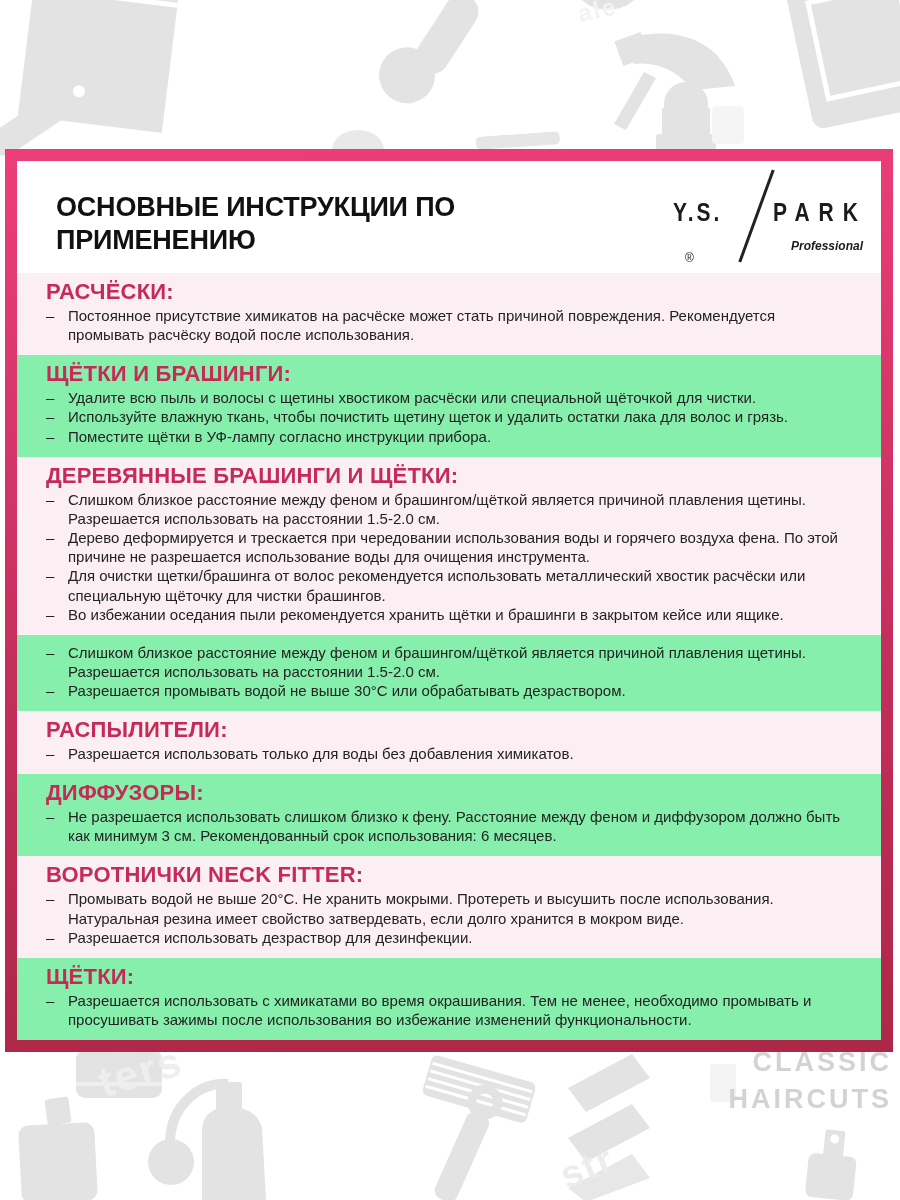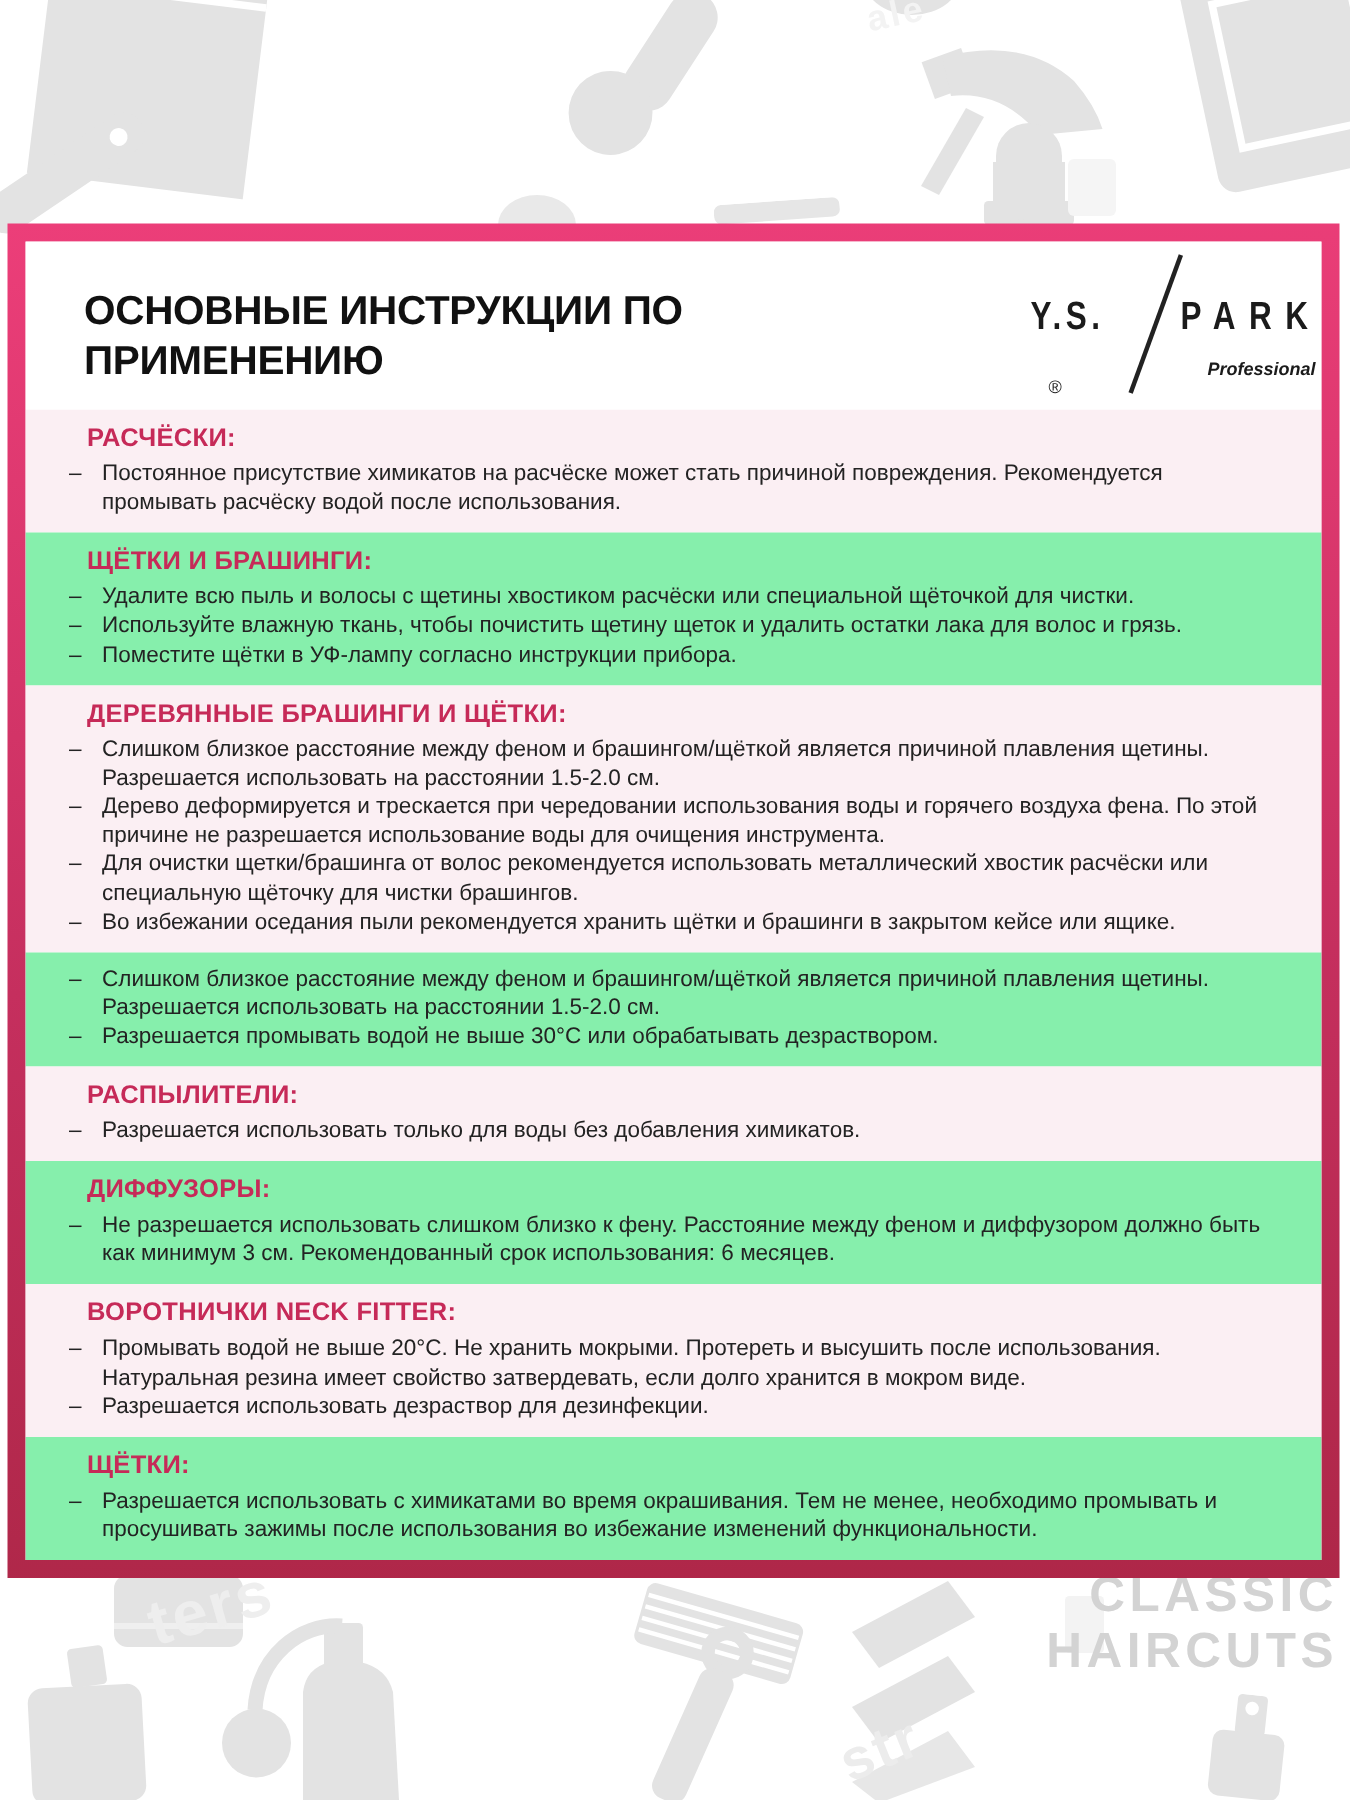--- a/index.html
+++ b/index.html
@@ -9,21 +9,21 @@
     font-family:"Liberation Sans", sans-serif;
   }
   
   .deco{position:absolute;z-index:1;}
   .wm-text{
     position:absolute;z-index:2;font-weight:bold;color:#eeeeee;
     letter-spacing:2px;font-family:"Liberation Sans",sans-serif;
   }
   .brand-watermark{
     position:absolute;right:8px;top:1044px;z-index:2;text-align:right;
-    font-size:33px;font-weight:bold;letter-spacing:3px;line-height:37px;
+    font-size:27px;font-weight:bold;letter-spacing:3px;line-height:37px;
     color:#d3d3d3;
   }
   
   .card-outer{
     position:absolute;left:5px;top:149px;width:888px;height:903px;z-index:5;
     background:linear-gradient(178deg,#ec3e79 0%,#c52f5e 55%,#ae2748 100%);
     box-sizing:border-box;padding:12px;
   }
   .card{
     background:#ffffff;width:100%;height:100%;box-sizing:border-box;
@@ -31,21 +31,21 @@
   }
   .card-header{
     position:relative;background:#ffffff;
     padding:30px 220px 16px 39px;flex:0 0 auto;
   }
   .card-title{
     font-size:27px;line-height:33px;font-weight:bold;color:#111111;
     letter-spacing:-0.2px;
   }
   
-  .logo{position:absolute;right:2px;top:10px;width:196px;height:96px;color:#1b1b1b;}
+  .logo{position:absolute;right:16px;top:10px;width:196px;height:96px;color:#1b1b1b;}
   .logo .slash{
     position:absolute;left:86px;top:-4px;width:3px;height:98px;
     background:#222222;transform:rotate(20deg);
   }
   .logo .ys{
     position:absolute;left:4px;top:26px;font-size:21px;font-weight:bold;
     letter-spacing:3px;display:inline-block;transform:scaleY(1.25);transform-origin:top left;
   }
   .logo .park{
     position:absolute;left:104px;top:26px;font-size:21px;font-weight:bold;
@@ -53,21 +53,21 @@
   }
   .logo .sub{
     position:absolute;right:2px;bottom:14px;font-size:12px;font-weight:bold;font-style:italic;
   }
   .logo .reg{position:absolute;left:16px;bottom:2px;font-size:12px;}
   
   .sections{flex:1 1 auto;display:flex;flex-direction:column;}
   .sec{padding:8px 28px 10px 29px;background:#86efac;flex:1 0 auto;}
   .sec.tinted{background:#fbeff3;}
   .sec-heading{
-    margin:0 0 3px 12px;font-size:17px;font-weight:bold;color:#c62a58;
+    margin:0 0 3px 0;font-size:22px;font-weight:bold;color:#c62a58;
     letter-spacing:0.2px;line-height:22px;
   }
   .sec-items{list-style:none;margin:0;padding:0;}
   .sec-item{
     display:flex;align-items:flex-start;
     font-size:15px;line-height:19.2px;color:#232323;
   }
   .sec-item .dash{flex:0 0 22px;}
   .sec-item .item-text{flex:1 1 auto;max-width:776px;}
 </style>

